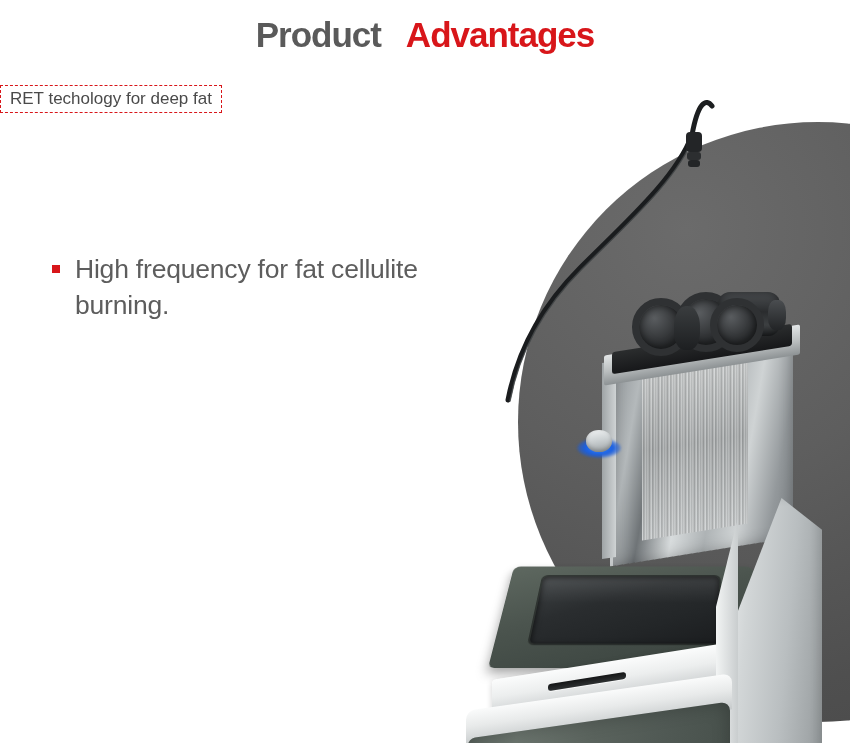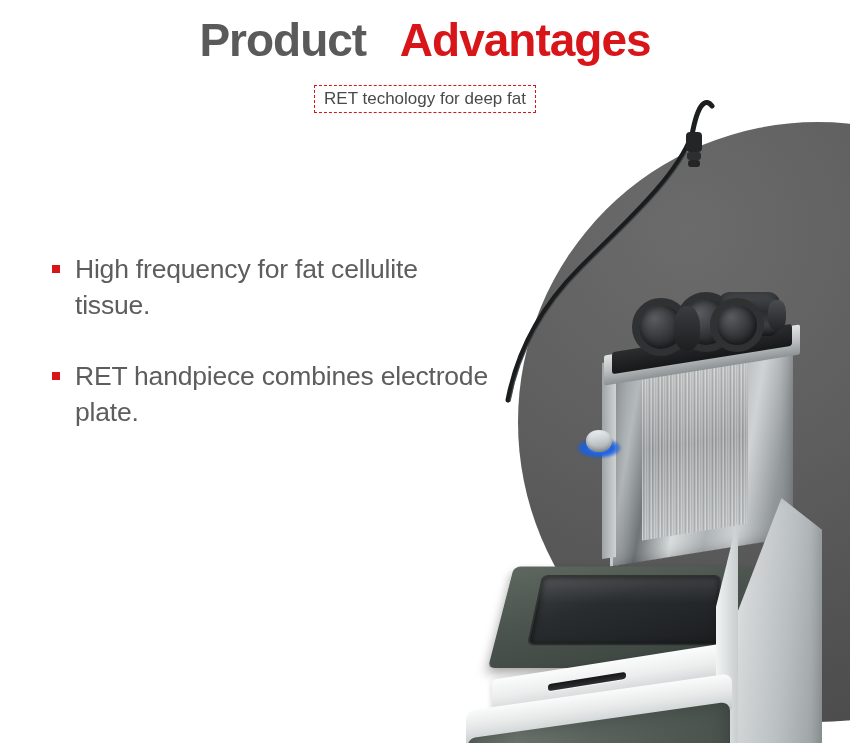--- a/index.html
+++ b/index.html
@@ -6,28 +6,28 @@
   body{
     width:850px;height:743px;background:#ffffff;
     font-family:"Liberation Sans",sans-serif;
     overflow:hidden;position:relative;
   }
   .stage{position:absolute;inset:0;}
 
   
   .title{
     position:absolute;left:0;top:16px;width:850px;text-align:center;
-    font-size:46px;font-weight:bold;letter-spacing:-1px;line-height:1.06;
+    font-size:35px;font-weight:bold;letter-spacing:-1px;line-height:1.06;
     white-space:nowrap;
   }
   .t-gray{color:#5a5a5a;}
   .t-red{color:#d8161a;}
 
   .subtitle-wrap{
-    position:absolute;left:0;top:85px;width:850px;text-align:center;
+    position:absolute;left:0;top:85px;width:850px;text-align:left;
   }
   .subtitle{
     display:inline-block;border:1px dashed #d8161a;
     padding:2px 9px 3px 9px;
     font-size:17px;color:#4a4a4a;line-height:1.25;
     background:#fff;
   }
 
   
   .bullets{position:absolute;left:52px;top:252px;width:440px;}
@@ -209,27 +209,23 @@
   </div>
 
   <div class="subtitle-wrap">
     <span class="subtitle">RET techology for deep fat</span>
   </div>
 
   <div class="bullets">
 
     <div class="bullet">
       <span class="sq"></span>
-      <div class="txt">High frequency for fat cellulite tissue.</div>
-    </div>
-
-    <div class="bullet">
-      <span class="sq"></span>
-      <div class="txt">RET handpiece combines electrode plate.</div>
-    </div>
+      <div class="txt">High frequency for fat cellulite burning.</div>
+    </div>
+
 
 
   </div>
 
   <div class="scene">
 
     <div class="backdrop"></div>
 
     <svg class="cable-svg" viewBox="0 0 420 643">
       <path d="M 262 35 C 268 2 276 -2 282 6" fill="none" stroke="#1c1e20" stroke-width="5" stroke-linecap="round"></path>

